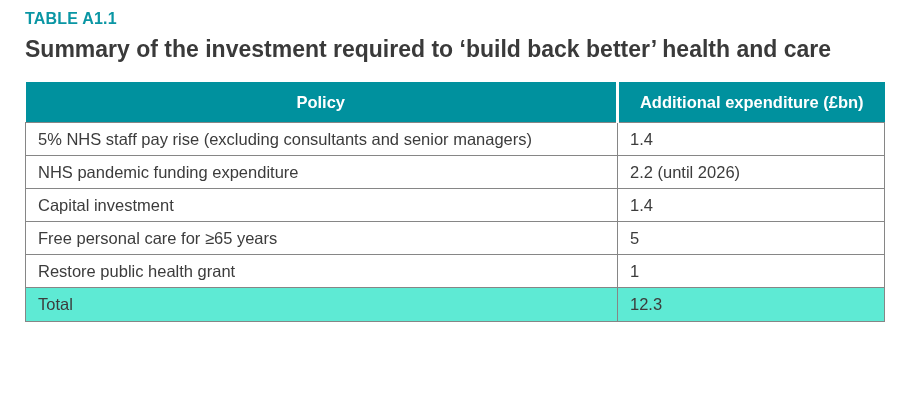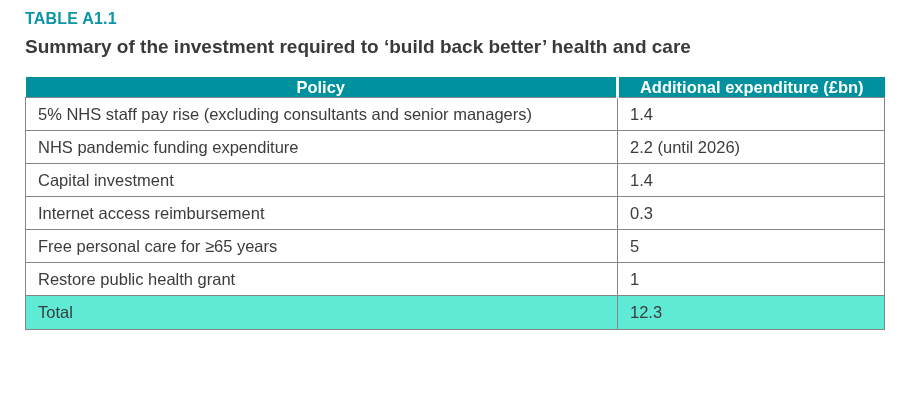--- a/index.html
+++ b/index.html
@@ -17,39 +17,39 @@
     padding: 8px 14px 0 25px;
   }
   .table-label {
     font-size: 16px;
     font-weight: bold;
     color: #0a96a4;
     letter-spacing: 0.2px;
     margin: 2px 0 8px 0;
   }
   .table-title {
-    font-size: 19px;
+    font-size: 23px;
     font-weight: bold;
     color: #3a3a3a;
     margin: 0 0 19px 0;
   }
   table.data-table {
     border-collapse: collapse;
     width: 859px;
     table-layout: fixed;
   }
   table.data-table col.col-policy { width: 592px; }
   table.data-table col.col-value  { width: 267px; }
   table.data-table thead th {
     background: #00919e;
     color: #ffffff;
     font-size: 16.5px;
     font-weight: bold;
     text-align: center;
-    height: 20px;
+    height: 40px;
     padding: 0 6px;
     border: none;
   }
   table.data-table thead th.value-head {
     border-left: 3px solid #ffffff;
   }
   table.data-table tbody td {
     border: 1px solid #868686;
     font-size: 16.5px;
     color: #3c3c3c;
@@ -89,24 +89,20 @@
       </tr>
       <tr>
         <td>NHS pandemic funding expenditure</td>
         <td>2.2 (until 2026)</td>
       </tr>
       <tr>
         <td>Capital investment</td>
         <td>1.4</td>
       </tr>
       <tr>
-        <td>Internet access reimbursement</td>
-        <td>0.3</td>
-      </tr>
-      <tr>
         <td>Free personal care for ≥65 years</td>
         <td>5</td>
       </tr>
       <tr>
         <td>Restore public health grant</td>
         <td>1</td>
       </tr>
       <tr class="total-row">
         <td>Total</td>
         <td>12.3</td>

